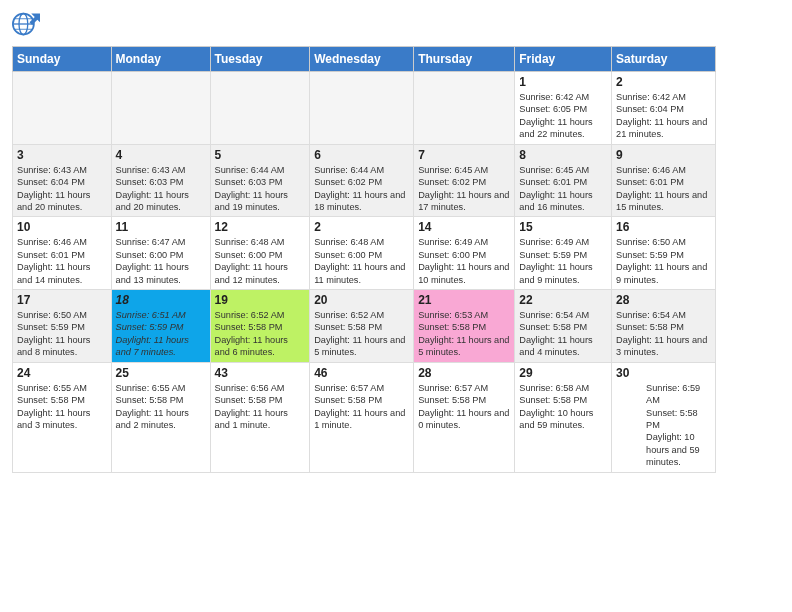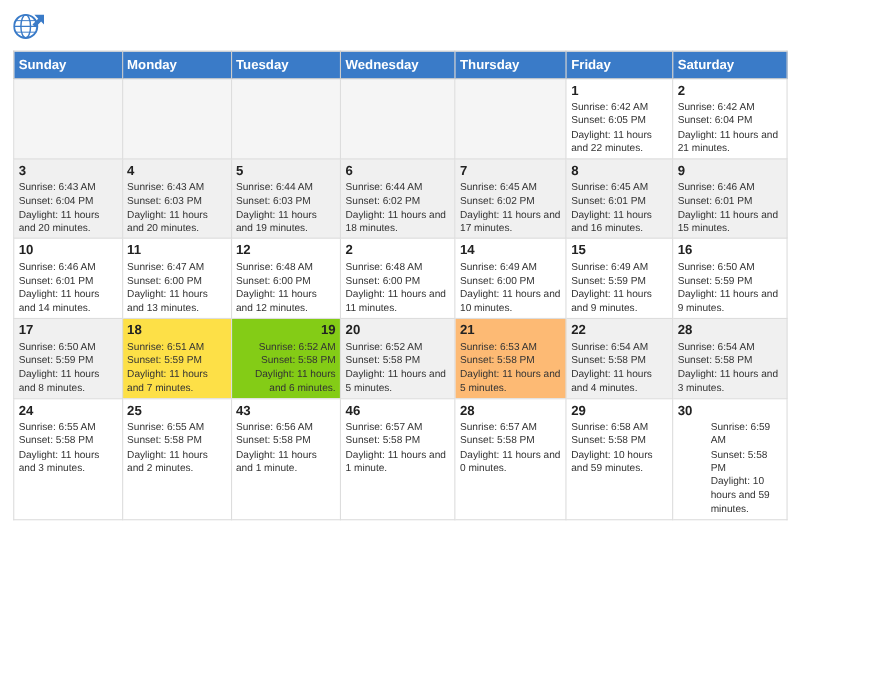--- a/index.html
+++ b/index.html
@@ -236,39 +236,39 @@
 Daylight: 11 hours and 9 minutes.</div>
           </td>
         </tr>
         <tr>
           <td style="background: rgb(240, 240, 240);">
             <span class="day-num">17</span>
             <div class="day-info" style="white-space: pre-line;">Sunrise: 6:50 AM
 Sunset: 5:59 PM
 Daylight: 11 hours and 8 minutes.</div>
           </td>
-          <td style="background: #fde047;">
+          <td style="background: #0ea5e9; font-style: italic;">
             <span class="day-num">18</span>
             <div class="day-info" style="white-space: pre-line;">Sunrise: 6:51 AM
 Sunset: 5:59 PM
 Daylight: 11 hours and 7 minutes.</div>
           </td>
-          <td style="background: #84cc16; text-align: right;">
+          <td style="background: #bef264;">
             <span class="day-num">19</span>
             <div class="day-info" style="white-space: pre-line;">Sunrise: 6:52 AM
 Sunset: 5:58 PM
 Daylight: 11 hours and 6 minutes.</div>
           </td>
           <td style="background: rgb(240, 240, 240);">
             <span class="day-num">20</span>
             <div class="day-info" style="white-space: pre-line;">Sunrise: 6:52 AM
 Sunset: 5:58 PM
 Daylight: 11 hours and 5 minutes.</div>
           </td>
-          <td style="background: #fdba74;">
+          <td style="background: #f9a8d4;">
             <span class="day-num">21</span>
             <div class="day-info" style="white-space: pre-line;">Sunrise: 6:53 AM
 Sunset: 5:58 PM
 Daylight: 11 hours and 5 minutes.</div>
           </td>
           <td style="background: rgb(240, 240, 240);">
             <span class="day-num">22</span>
             <div class="day-info" style="white-space: pre-line;">Sunrise: 6:54 AM
 Sunset: 5:58 PM
 Daylight: 11 hours and 4 minutes.</div>

